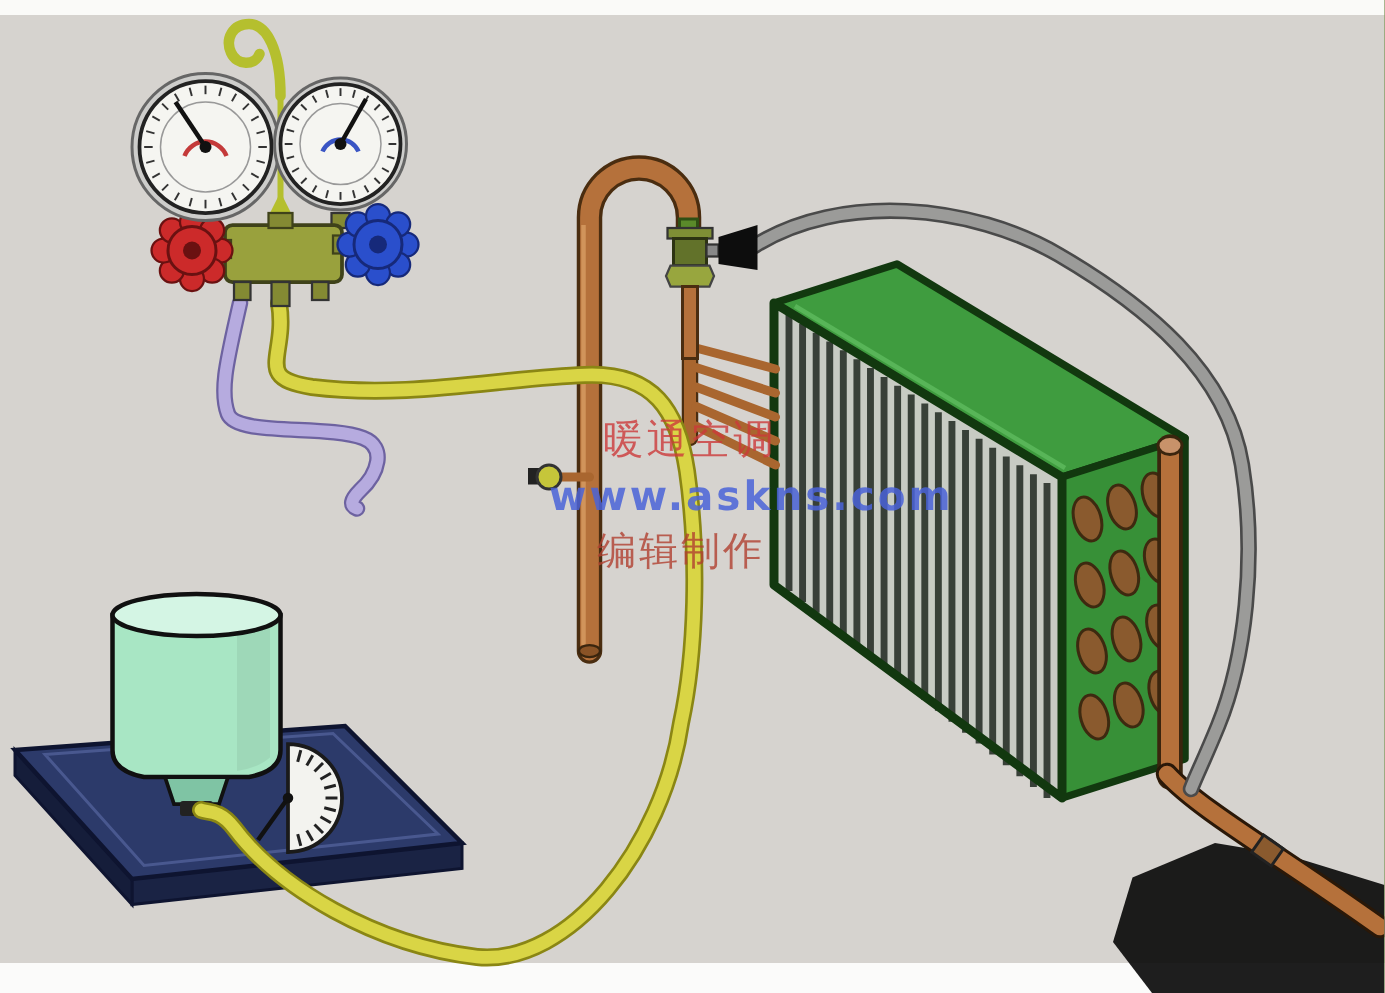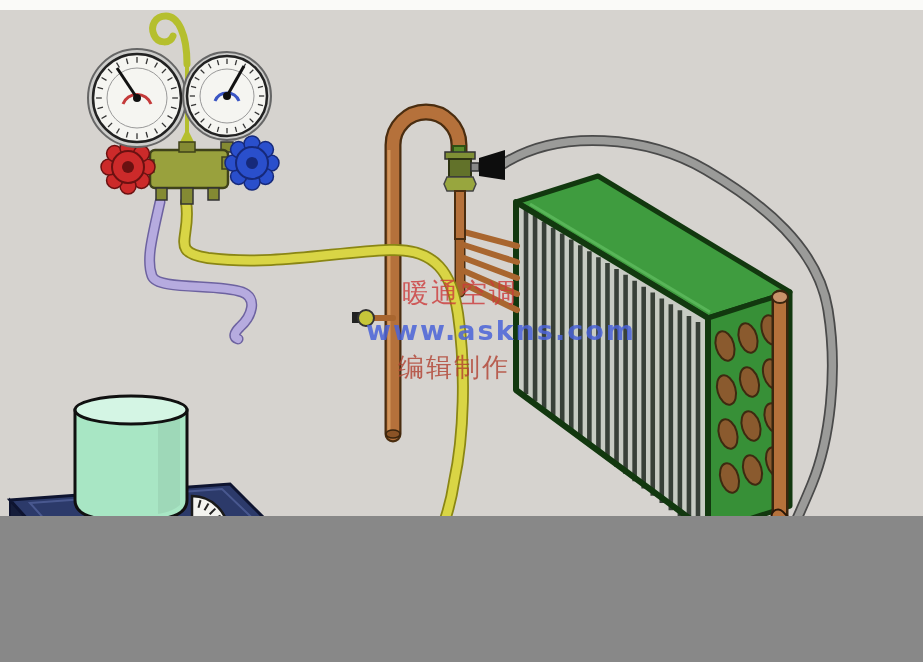--- a/index.html
+++ b/index.html
@@ -1,17 +1,17 @@
 <!DOCTYPE html>
 <html><head>
 <meta charset="utf-8">
 <style>
   html,body{margin:0;padding:0;background:#888;}
   .stage{
-    position:relative;width:923px;height:516px;overflow:hidden;
+    position:relative;width:923px;height:662px;overflow:hidden;
     background:#84cc16;
     font-family:"DejaVu Sans","Liberation Sans",sans-serif;
   }
   svg{display:block;}
   text.wm{font-family:"DejaVu Sans","Liberation Sans",sans-serif;letter-spacing:2px;}
 </style>
 </head>
 <body>
 
 <div class="stage">

